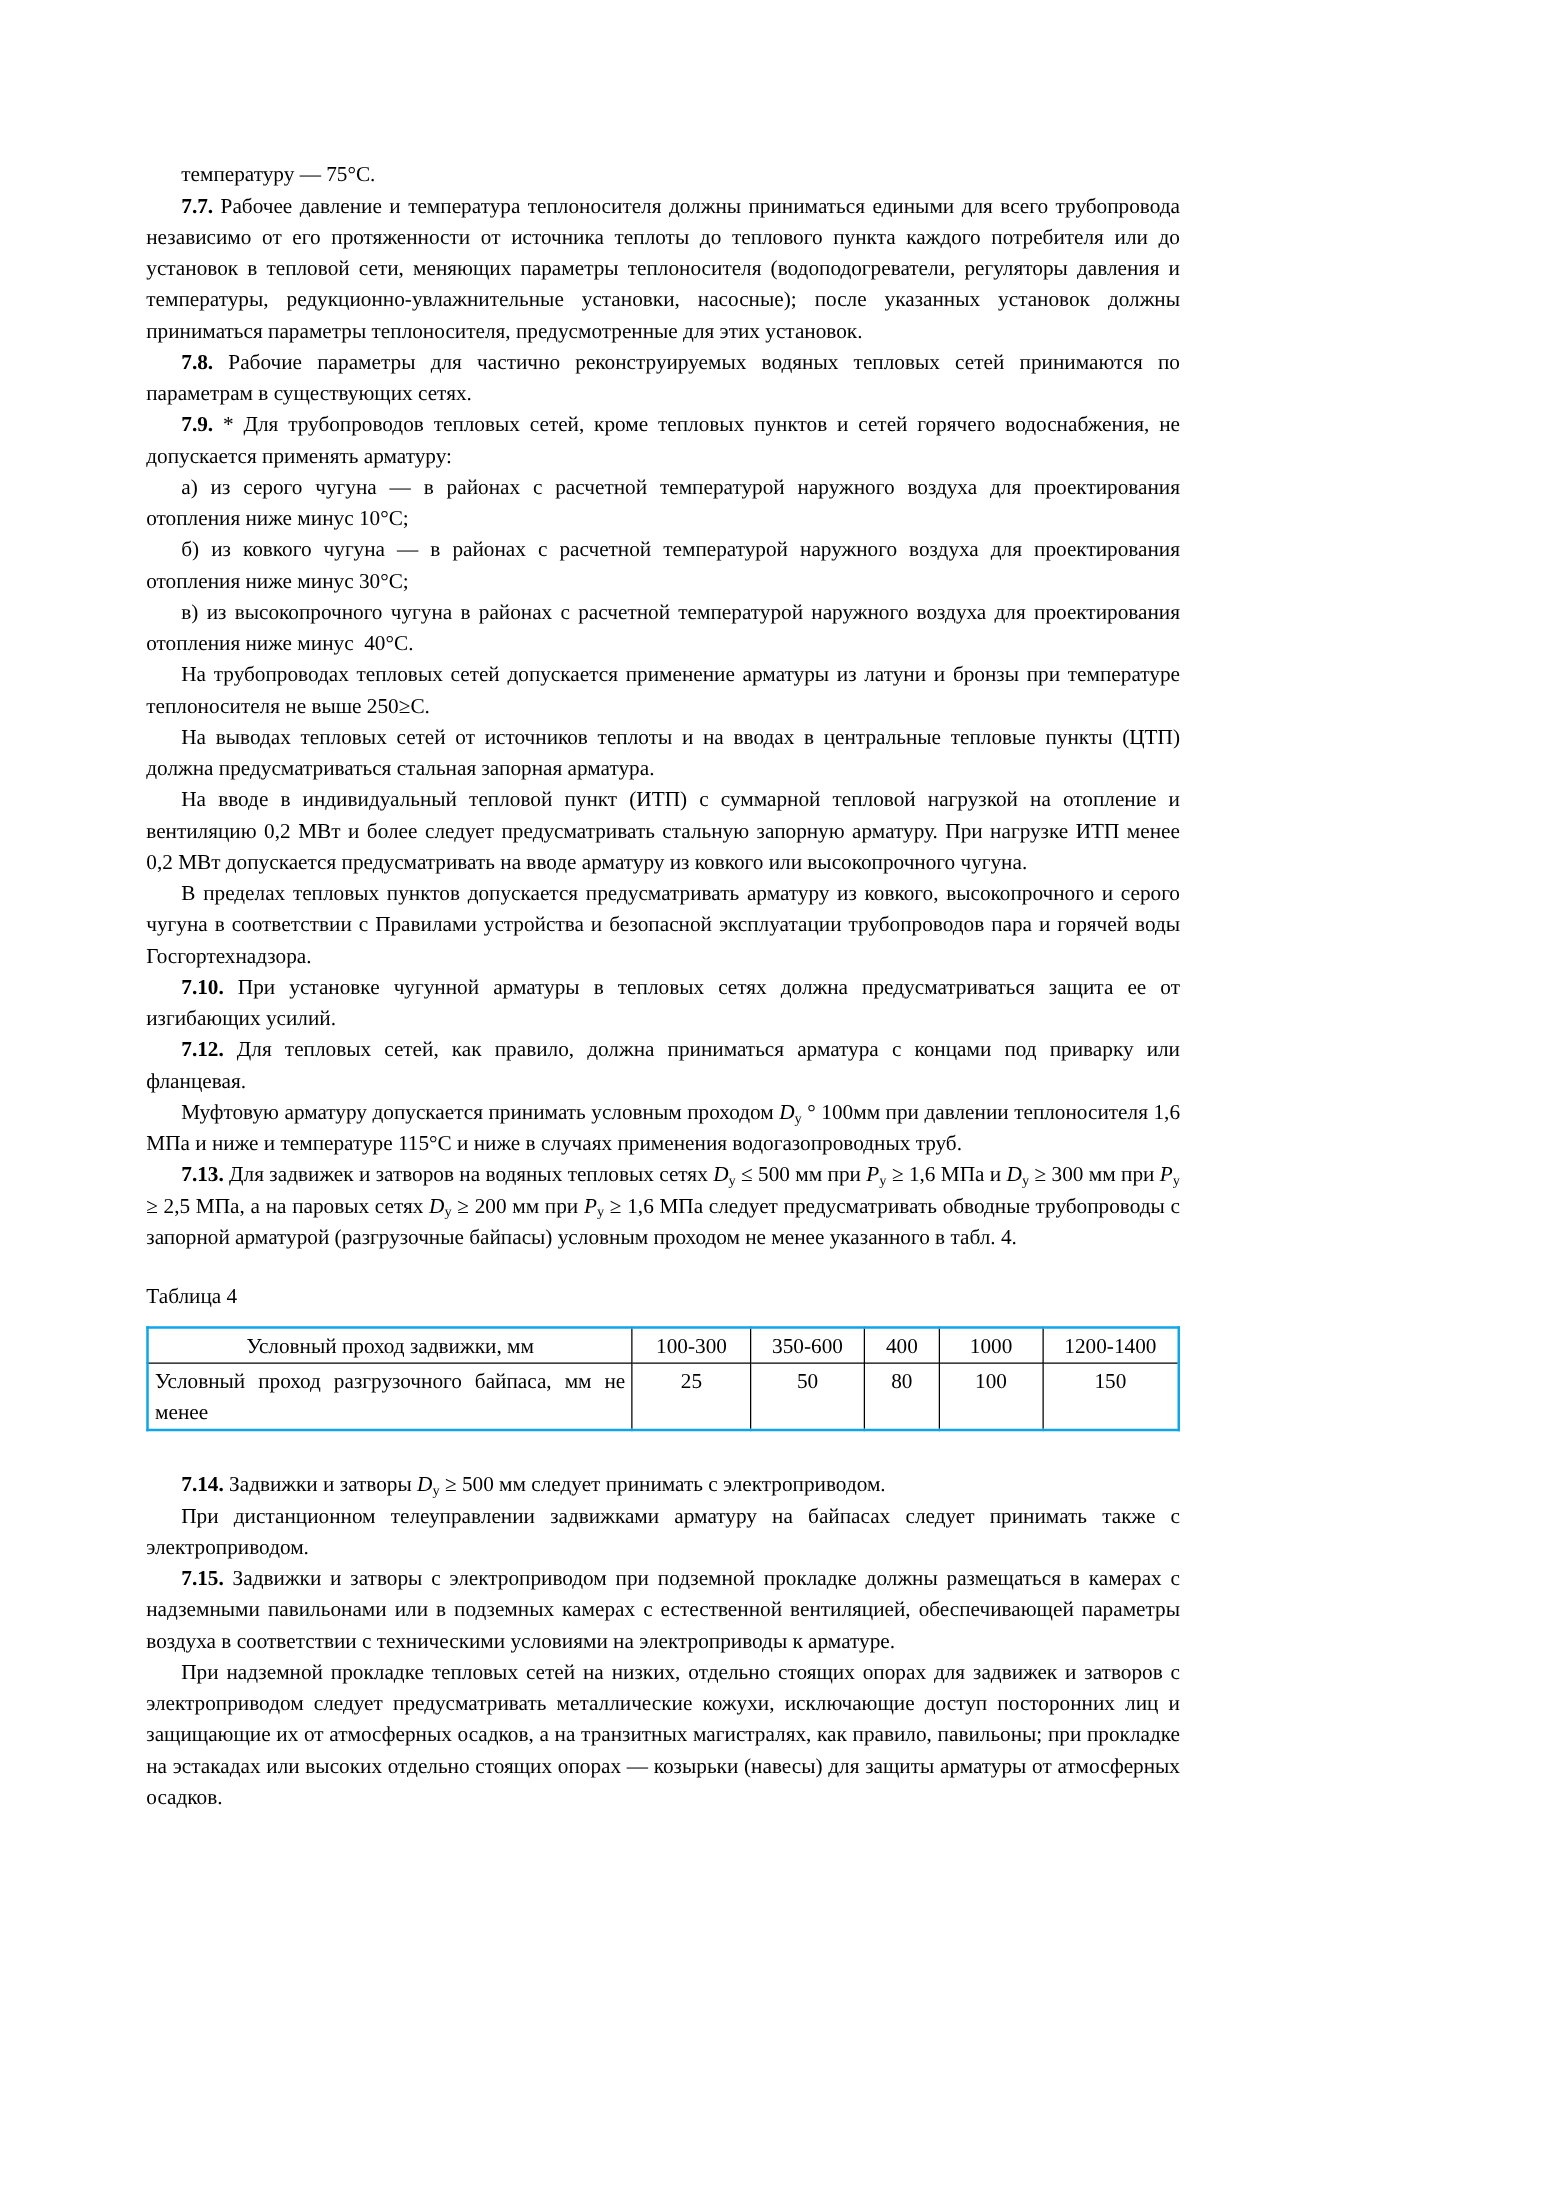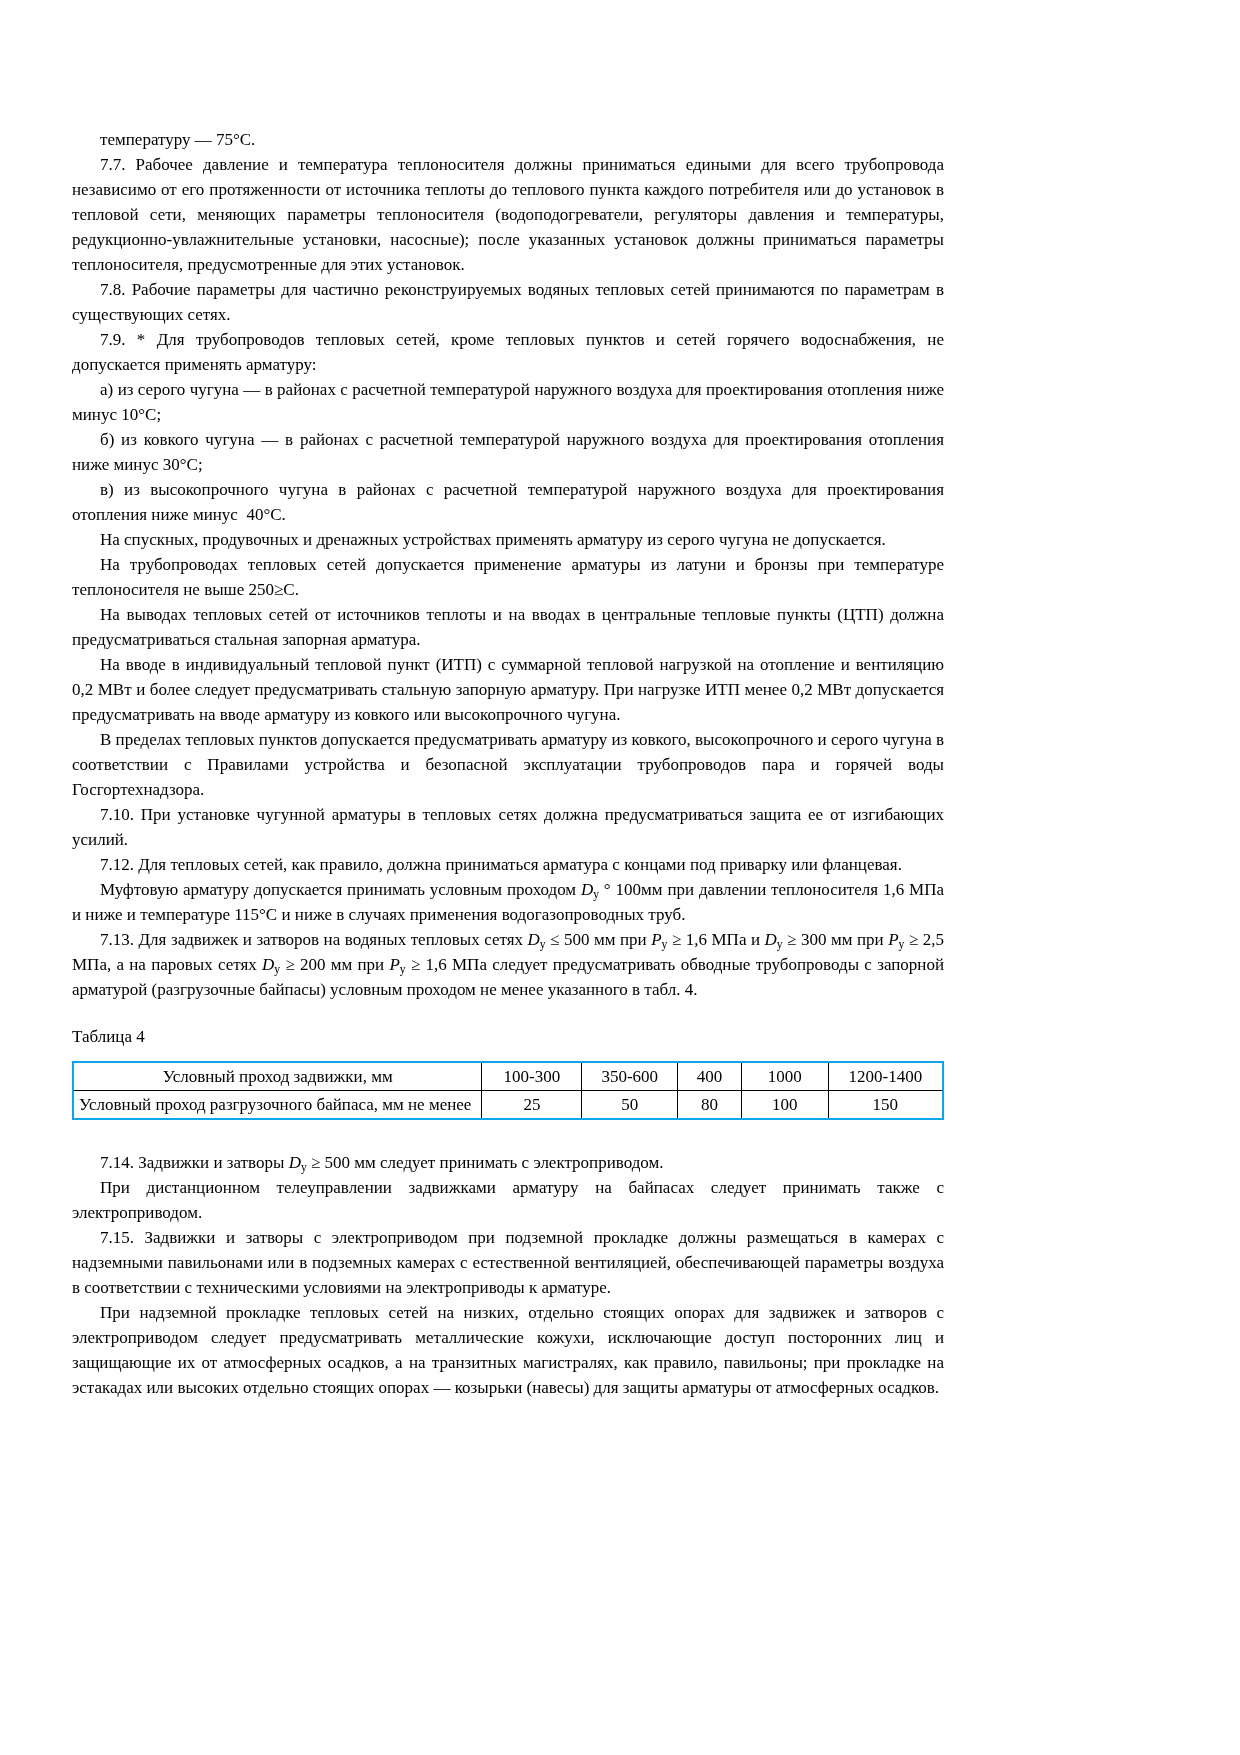--- a/index.html
+++ b/index.html
@@ -6,39 +6,39 @@
     margin: 0;
     padding: 0;
     background: #ffffff;
   }
   .page {
     position: relative;
     width: 1240px;
     height: 1755px;
     background: #ffffff;
     box-sizing: border-box;
-    padding: 127px 296px 40px 72px;
+    padding: 127px 296px 40px 117px;
     font-family: "Liberation Serif", "DejaVu Serif", serif;
     font-size: 17px;
     line-height: 25px;
     color: #000000;
     overflow: hidden;
   }
   .content { width: 100%; }
   p.para {
     margin: 0;
     text-align: justify;
     text-indent: 28px;
   }
   p.caption {
     margin: 22px 0 12px 0;
     text-align: left;
     text-indent: 0;
   }
-  b { font-weight: normal; }
+  b { font-weight: bold; }
   i { font-style: italic; }
   sub.subit {
     font-size: 68%;
     line-height: 0;
     vertical-align: -3px;
   }
   table.doc-table {
     border-collapse: collapse;
     table-layout: fixed;
     width: 100%;
@@ -68,21 +68,20 @@
 
 <div class="page">
   <div class="content" id="doc-content">
       <p class="para">температуру — 75°С.</p>
       <p class="para"><b>7.7.</b> Рабочее давление и температура теплоносителя должны приниматься едиными для всего трубопровода независимо от его протяженности от источника теплоты до теплового пункта каждого потребителя или до установок в тепловой сети, меняющих параметры теплоносителя (водоподогреватели, регуляторы давления и температуры, редукционно-увлажнительные установки, насосные); после указанных установок должны приниматься параметры теплоносителя, предусмотренные для этих установок.</p>
       <p class="para"><b>7.8.</b> Рабочие параметры для частично реконструируемых водяных тепловых сетей принимаются по параметрам в существующих сетях.</p>
       <p class="para"><b>7.9.</b> * Для трубопроводов тепловых сетей, кроме тепловых пунктов и сетей горячего водоснабжения, не допускается применять арматуру:</p>
       <p class="para">а) из серого чугуна — в районах с расчетной температурой наружного воздуха для проектирования отопления ниже минус 10°С;</p>
       <p class="para">б) из ковкого чугуна — в районах с расчетной температурой наружного воздуха для проектирования отопления ниже минус 30°С;</p>
       <p class="para">в) из высокопрочного чугуна в районах с расчетной температурой наружного воздуха для проектирования отопления ниже минус &nbsp;40°С.</p>
-      <p class="para">На спускных, продувочных и дренажных устройствах применять арматуру из серого чугуна не допускается.</p>
       <p class="para">На трубопроводах тепловых сетей допускается применение арматуры из латуни и бронзы при температуре теплоносителя не выше 250≥С.</p>
       <p class="para">На выводах тепловых сетей от источников теплоты и на вводах в центральные тепловые пункты (ЦТП) должна предусматриваться стальная запорная арматура.</p>
       <p class="para">На вводе в индивидуальный тепловой пункт (ИТП) с суммарной тепловой нагрузкой на отопление и вентиляцию 0,2 МВт и более следует предусматривать стальную запорную арматуру. При нагрузке ИТП менее 0,2 МВт допускается предусматривать на вводе арматуру из ковкого или высокопрочного чугуна.</p>
       <p class="para">В пределах тепловых пунктов допускается предусматривать арматуру из ковкого, высокопрочного и серого чугуна в соответствии с Правилами устройства и безопасной эксплуатации трубопроводов пара и горячей воды Госгортехнадзора.</p>
       <p class="para"><b>7.10.</b> При установке чугунной арматуры в тепловых сетях должна предусматриваться защита ее от изгибающих усилий.</p>
       <p class="para"><b>7.12.</b> Для тепловых сетей, как правило, должна приниматься арматура с концами под приварку или фланцевая.</p>
       <p class="para">Муфтовую арматуру допускается принимать условным проходом <i>D</i><sub class="subit">у</sub> ° 100мм при давлении теплоносителя 1,6 МПа и ниже и температуре 115°С и ниже в случаях применения водогазопроводных труб.</p>
       <p class="para"><b>7.13.</b> Для задвижек и затворов на водяных тепловых сетях <i>D</i><sub class="subit">у</sub> ≤ 500 мм при <i>P</i><sub class="subit">у</sub> ≥ 1,6 МПа и <i>D</i><sub class="subit">у</sub> ≥ 300 мм при <i>P</i><sub class="subit">у</sub> ≥ 2,5 МПа, а на паровых сетях <i>D</i><sub class="subit">у</sub> ≥ 200 мм при <i>P</i><sub class="subit">у</sub> ≥ 1,6 МПа следует предусматривать обводные трубопроводы с запорной арматурой (разгрузочные байпасы) условным проходом не менее указанного в табл. 4.</p>
       <p class="caption">Таблица 4</p>
       <table class="doc-table">

